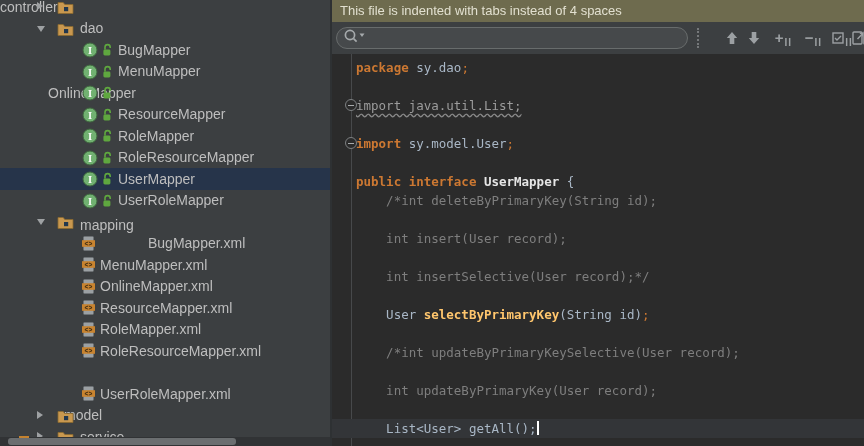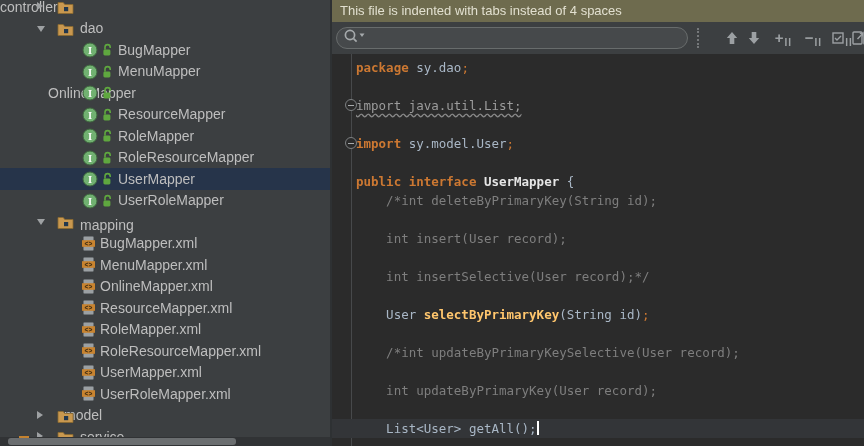--- a/index.html
+++ b/index.html
@@ -203,21 +203,21 @@
       <div class="trow" style="top: 211px; align-items: flex-end;">
         <span class="arrow expanded" style="left: 37px; top: 8px;"></span>
         <span class="ticon" style="left: 57px; top: 4px;">
           <svg width="17" height="14" viewBox="0 0 17 14">
             <path d="M1 2.5 h5.2 l1.6 2 H16 v9 H1 z" fill="#C9984F" stroke="#8A6A30" stroke-width="0.8"></path>
             <rect x="7" y="7" width="4.2" height="4.2" fill="#23384E"></rect>
           </svg>
         </span>
         <span class="tlabel" style="margin-left: 80px;">mapping</span>
       </div>
-      <div class="trow" style="top: 232.5px;">
+      <div class="trow" style="top: 232.5px; padding-left: 48px;">
         <span class="ticon" style="left: 82px; top: 3px;">
           <svg width="13" height="15" viewBox="0 0 13 15">
             <rect x="1.5" y="0.5" width="10" height="14" rx="1" fill="#9BA0A3" stroke="#6E7376" stroke-width="0.8"></rect>
             <rect x="0" y="4.2" width="13" height="6.6" fill="#C8832F"></rect>
             <text x="6.5" y="9.6" text-anchor="middle" font-size="6.5" font-weight="bold" fill="#3A2A12" font-family="Liberation Mono,monospace">&lt;&gt;</text>
           </svg>
         </span>
         <span class="tlabel" style="margin-left: 100px;">BugMapper.xml</span>
       </div>
       <div class="trow" style="top: 254px;">
@@ -262,30 +262,20 @@
       </div>
       <div class="trow" style="top: 340px;">
         <span class="ticon" style="left: 82px; top: 3px;">
           <svg width="13" height="15" viewBox="0 0 13 15">
             <rect x="1.5" y="0.5" width="10" height="14" rx="1" fill="#9BA0A3" stroke="#6E7376" stroke-width="0.8"></rect>
             <rect x="0" y="4.2" width="13" height="6.6" fill="#C8832F"></rect>
             <text x="6.5" y="9.6" text-anchor="middle" font-size="6.5" font-weight="bold" fill="#3A2A12" font-family="Liberation Mono,monospace">&lt;&gt;</text>
           </svg>
         </span>
         <span class="tlabel" style="margin-left: 100px;">RoleResourceMapper.xml</span>
-      </div>
-      <div class="trow" style="top: 361.5px;">
-        <span class="ticon" style="left: 82px; top: 3px;">
-          <svg width="13" height="15" viewBox="0 0 13 15">
-            <rect x="1.5" y="0.5" width="10" height="14" rx="1" fill="#9BA0A3" stroke="#6E7376" stroke-width="0.8"></rect>
-            <rect x="0" y="4.2" width="13" height="6.6" fill="#C8832F"></rect>
-            <text x="6.5" y="9.6" text-anchor="middle" font-size="6.5" font-weight="bold" fill="#3A2A12" font-family="Liberation Mono,monospace">&lt;&gt;</text>
-          </svg>
-        </span>
-        <span class="tlabel" style="margin-left: 100px;">UserMapper.xml</span>
       </div>
       <div class="trow" style="top: 383px;">
         <span class="ticon" style="left: 82px; top: 3px;">
           <svg width="13" height="15" viewBox="0 0 13 15">
             <rect x="1.5" y="0.5" width="10" height="14" rx="1" fill="#9BA0A3" stroke="#6E7376" stroke-width="0.8"></rect>
             <rect x="0" y="4.2" width="13" height="6.6" fill="#C8832F"></rect>
             <text x="6.5" y="9.6" text-anchor="middle" font-size="6.5" font-weight="bold" fill="#3A2A12" font-family="Liberation Mono,monospace">&lt;&gt;</text>
           </svg>
         </span>
         <span class="tlabel" style="margin-left: 100px;">UserRoleMapper.xml</span>

